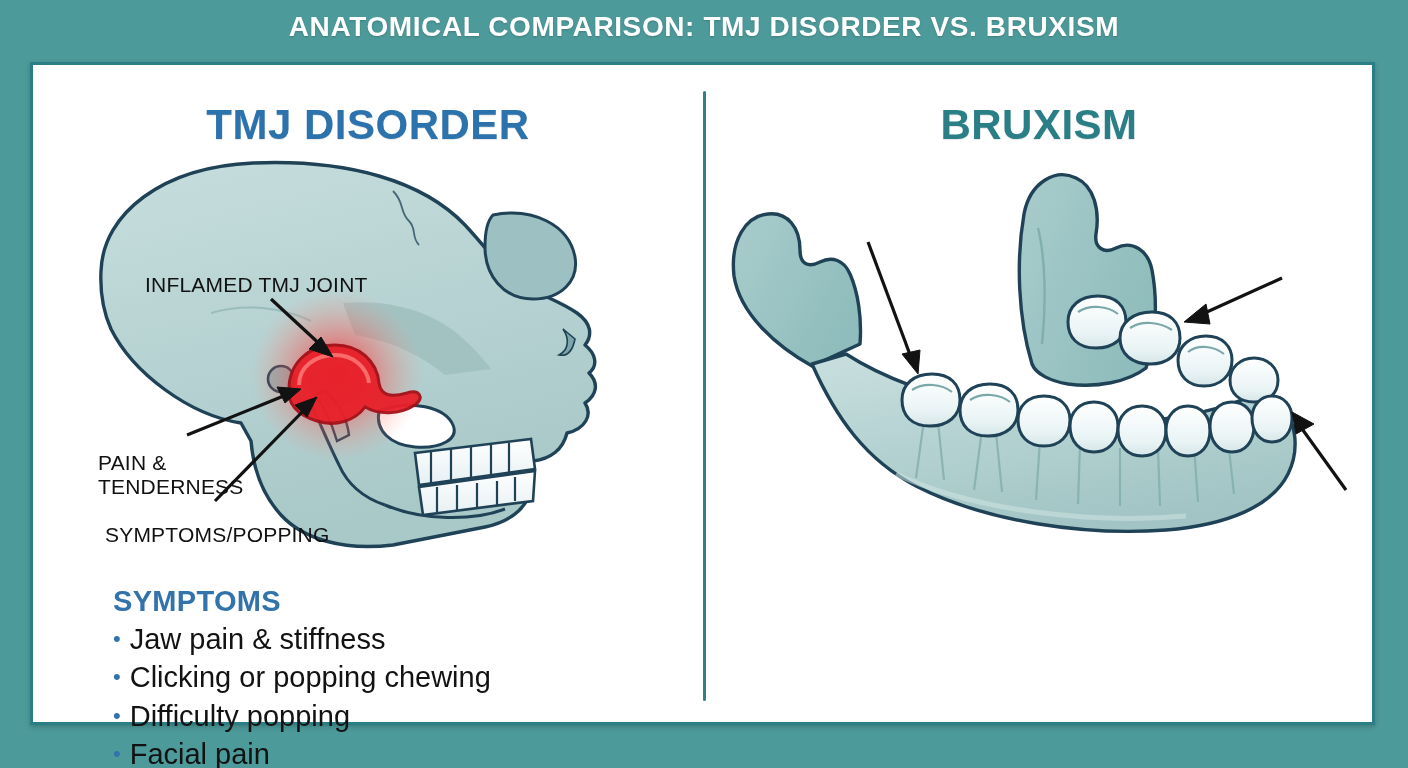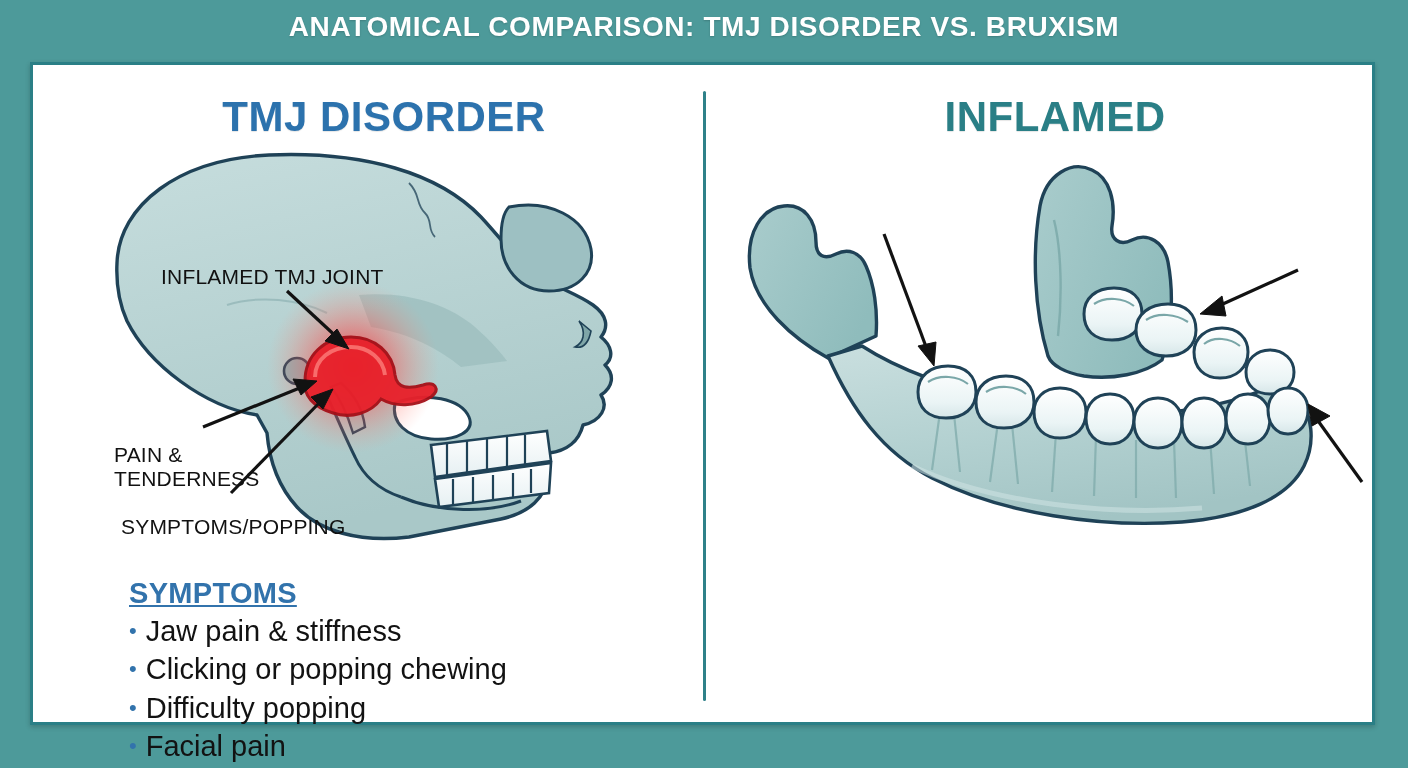--- a/index.html
+++ b/index.html
@@ -32,21 +32,21 @@
     border:3px solid #2a7f86;
     box-shadow:0 2px 5px rgba(0,0,0,0.20);
   }
   #divider{
     position:absolute; left:670px; top:26px;
     width:3px; height:610px;
     background:#2e8189;
     border-radius:2px;
   }
 
-  .panel{ position:absolute; top:0; height:523px;margin-left:16px; }
+  .panel{ position:absolute; top:8px; height:523px; }
   #panel-left { left:0px;   width:670px; }
   #panel-right{ left:673px; width:666px; }
 
   .panel-heading{
     position:absolute; top:28px; width:100%;
     text-align:center;
     font-size:42px; font-weight:bold;
     letter-spacing:0.5px;
   }
   #heading-tmj     { color:#2c72ad; text-shadow:0 1px 1px rgba(0,0,0,0.10); }
@@ -72,21 +72,20 @@
   #label-clicking   { left:72px;  top:450px; }
 
   
   .symptoms{ position:absolute; }
   #symptoms-left { left:80px;  top:512px; }
 
   .symptoms-title{
     font-size:29px; font-weight:bold;
     letter-spacing:0.3px;
     margin-bottom:2px;
-    text-decoration:underline;
   }
   #symptoms-title-left  { color:#3273ac; }
 
   .symptom-list{ list-style:none; }
   .symptom-item{
     display:flex; align-items:baseline;
     font-size:29px; color:#121212;
     line-height:1.32;
   }
   .bullet{
@@ -222,21 +221,21 @@
         <li class="symptom-item">
           <span class="bullet">•</span>
           <span>Facial pain</span>
         </li>
       </ul>
     </div>
   </div>
 
   <div class="panel" id="panel-right">
 
-    <div class="panel-heading" id="heading-bruxism">INFLAMED</div>
+    <div class="panel-heading" id="heading-bruxism">BRUXISM</div>
 
     <svg class="figure" id="figure-mandible" viewBox="0 0 640 400">
       <defs>
         <linearGradient id="jawGrad" x1="0.1" y1="0" x2="0.5" y2="1">
           <stop offset="0%" stop-color="#c8dede"></stop>
           <stop offset="55%" stop-color="#b2d0d0"></stop>
           <stop offset="100%" stop-color="#a2c4c4"></stop>
         </linearGradient>
         <linearGradient id="ramusGrad" x1="0" y1="0" x2="1" y2="0.6">
           <stop offset="0%" stop-color="#a9cccc"></stop>

